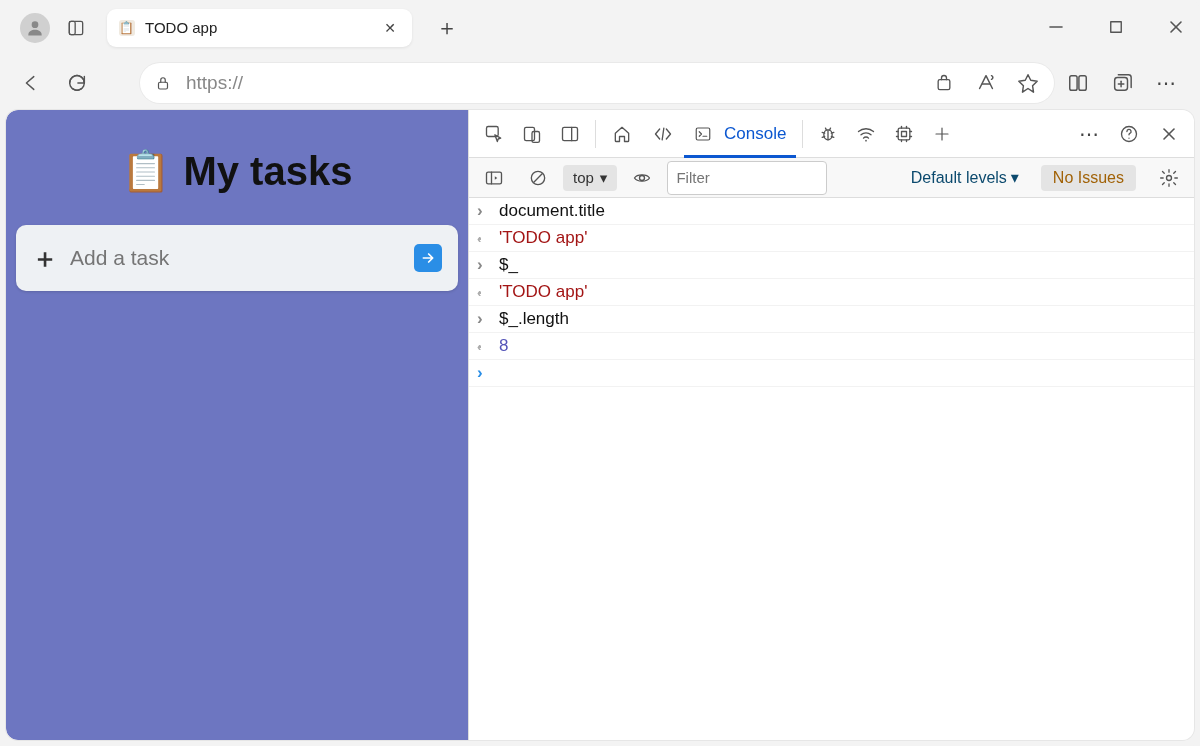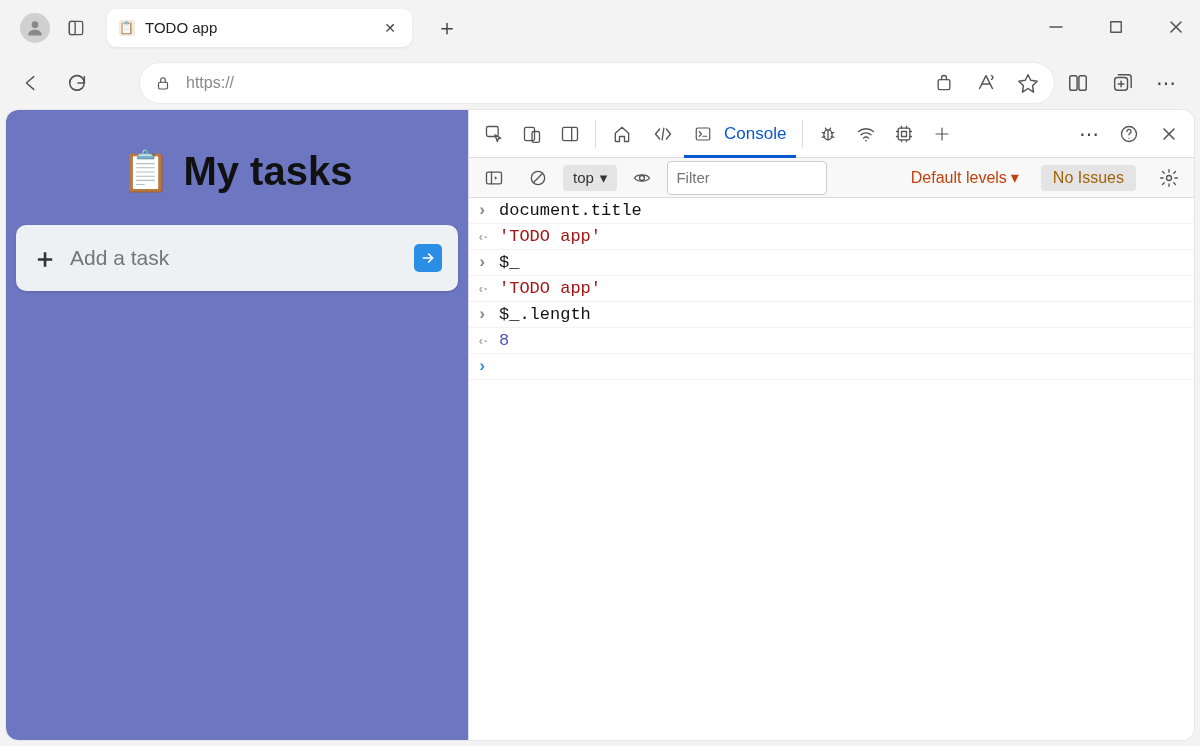--- a/index.html
+++ b/index.html
@@ -44,21 +44,21 @@
     height: 55px; display:flex; align-items:center; padding: 0 14px; gap: 12px;
   }
   .nav-btn {
     width:34px;height:34px; display:flex;align-items:center;justify-content:center; cursor:pointer; border-radius:6px;
   }
   .addr-bar {
     flex:1; height: 40px; background:#fff; border-radius: 20px;
     display:flex; align-items:center; padding:0 14px; box-shadow: 0 0 0 1px rgba(0,0,0,0.04);
   }
   .lock { width:18px;height:18px; margin-right:14px;}
-  .url { font-size: 16px; color:#888; display:flex; align-items:flex-start;}
+  .url { font-size: 19px; color:#888; display:flex; align-items:flex-start;}
   .url .dark { color:#222; }
   .addr-right { margin-left:auto; display:flex; align-items:center; gap:18px; }
   .addr-icon { width:24px;height:24px; display:flex;align-items:center;justify-content:center; cursor:pointer;}
   .toolbar-right { display:flex; align-items:center; gap:20px; padding-right:8px;}
 
   
   .content {
     position:absolute; top:110px; left:6px; right:6px; bottom:6px;
     display:flex; border-radius: 12px; overflow: hidden;
     box-shadow: 0 0 0 1px rgba(0,0,0,0.05);
@@ -114,26 +114,26 @@
   .dt-toolbar {
     height: 40px; border-bottom: 1px solid #ddd; display:flex; align-items:center; padding:0 6px; gap:6px;
     background:#f8f8f8;
   }
   .dt-drop {
     background:#e4e4e4; padding:4px 10px; border-radius:4px; font-size:15px; color:#333; display:flex; align-items:center; gap:6px; cursor:pointer;
   }
   .dt-filter {
     flex:1; max-width:160px; border:1px solid #ccc; height:34px; border-radius:4px; padding:0 8px; font-size:15px; outline:none;
   }
-  .levels { margin-left:auto; font-size:16px; color:#c2410c; display:flex; align-items:center; gap:4px; cursor:pointer; padding:0 8px;}
+  .levels { margin-left:auto; font-size:16px; color:#0c4a6e; display:flex; align-items:center; gap:4px; cursor:pointer; padding:0 8px;}
   .no-issues { background:#e4e4e4; padding:4px 12px; border-radius:4px; font-size:16px; color:#a16207; margin-left:8px;}
   .gear-right{ margin-left:8px;}
 
   .dt-console {
-    flex:1; overflow:auto; font-family: Liberation Mono, monospace; font-size:17px;
+    flex:1; overflow:auto; font-family: Liberation Sans, sans-serif; font-size:17px;
   }
   .row { display:flex; align-items:flex-start; padding: 3px 8px; border-bottom:1px solid #f2f2f2; gap:8px;}
   .row .marker { width:14px; color:#999; flex-shrink:0; font-weight:bold;}
   .row.input .marker::before{ content:"›"; color:#888;}
   .row.output .marker::before{ content:"‹·"; letter-spacing:-3px; color:#aaa; font-size:13px;}
   .row.prompt .marker::before{ content:"›"; color:#2a8ee6; font-weight:bold;}
   .code-in{ color:#111;}
   .code-str{ color:#a31515;}
   .code-num{ color:#5454b8;}
 

